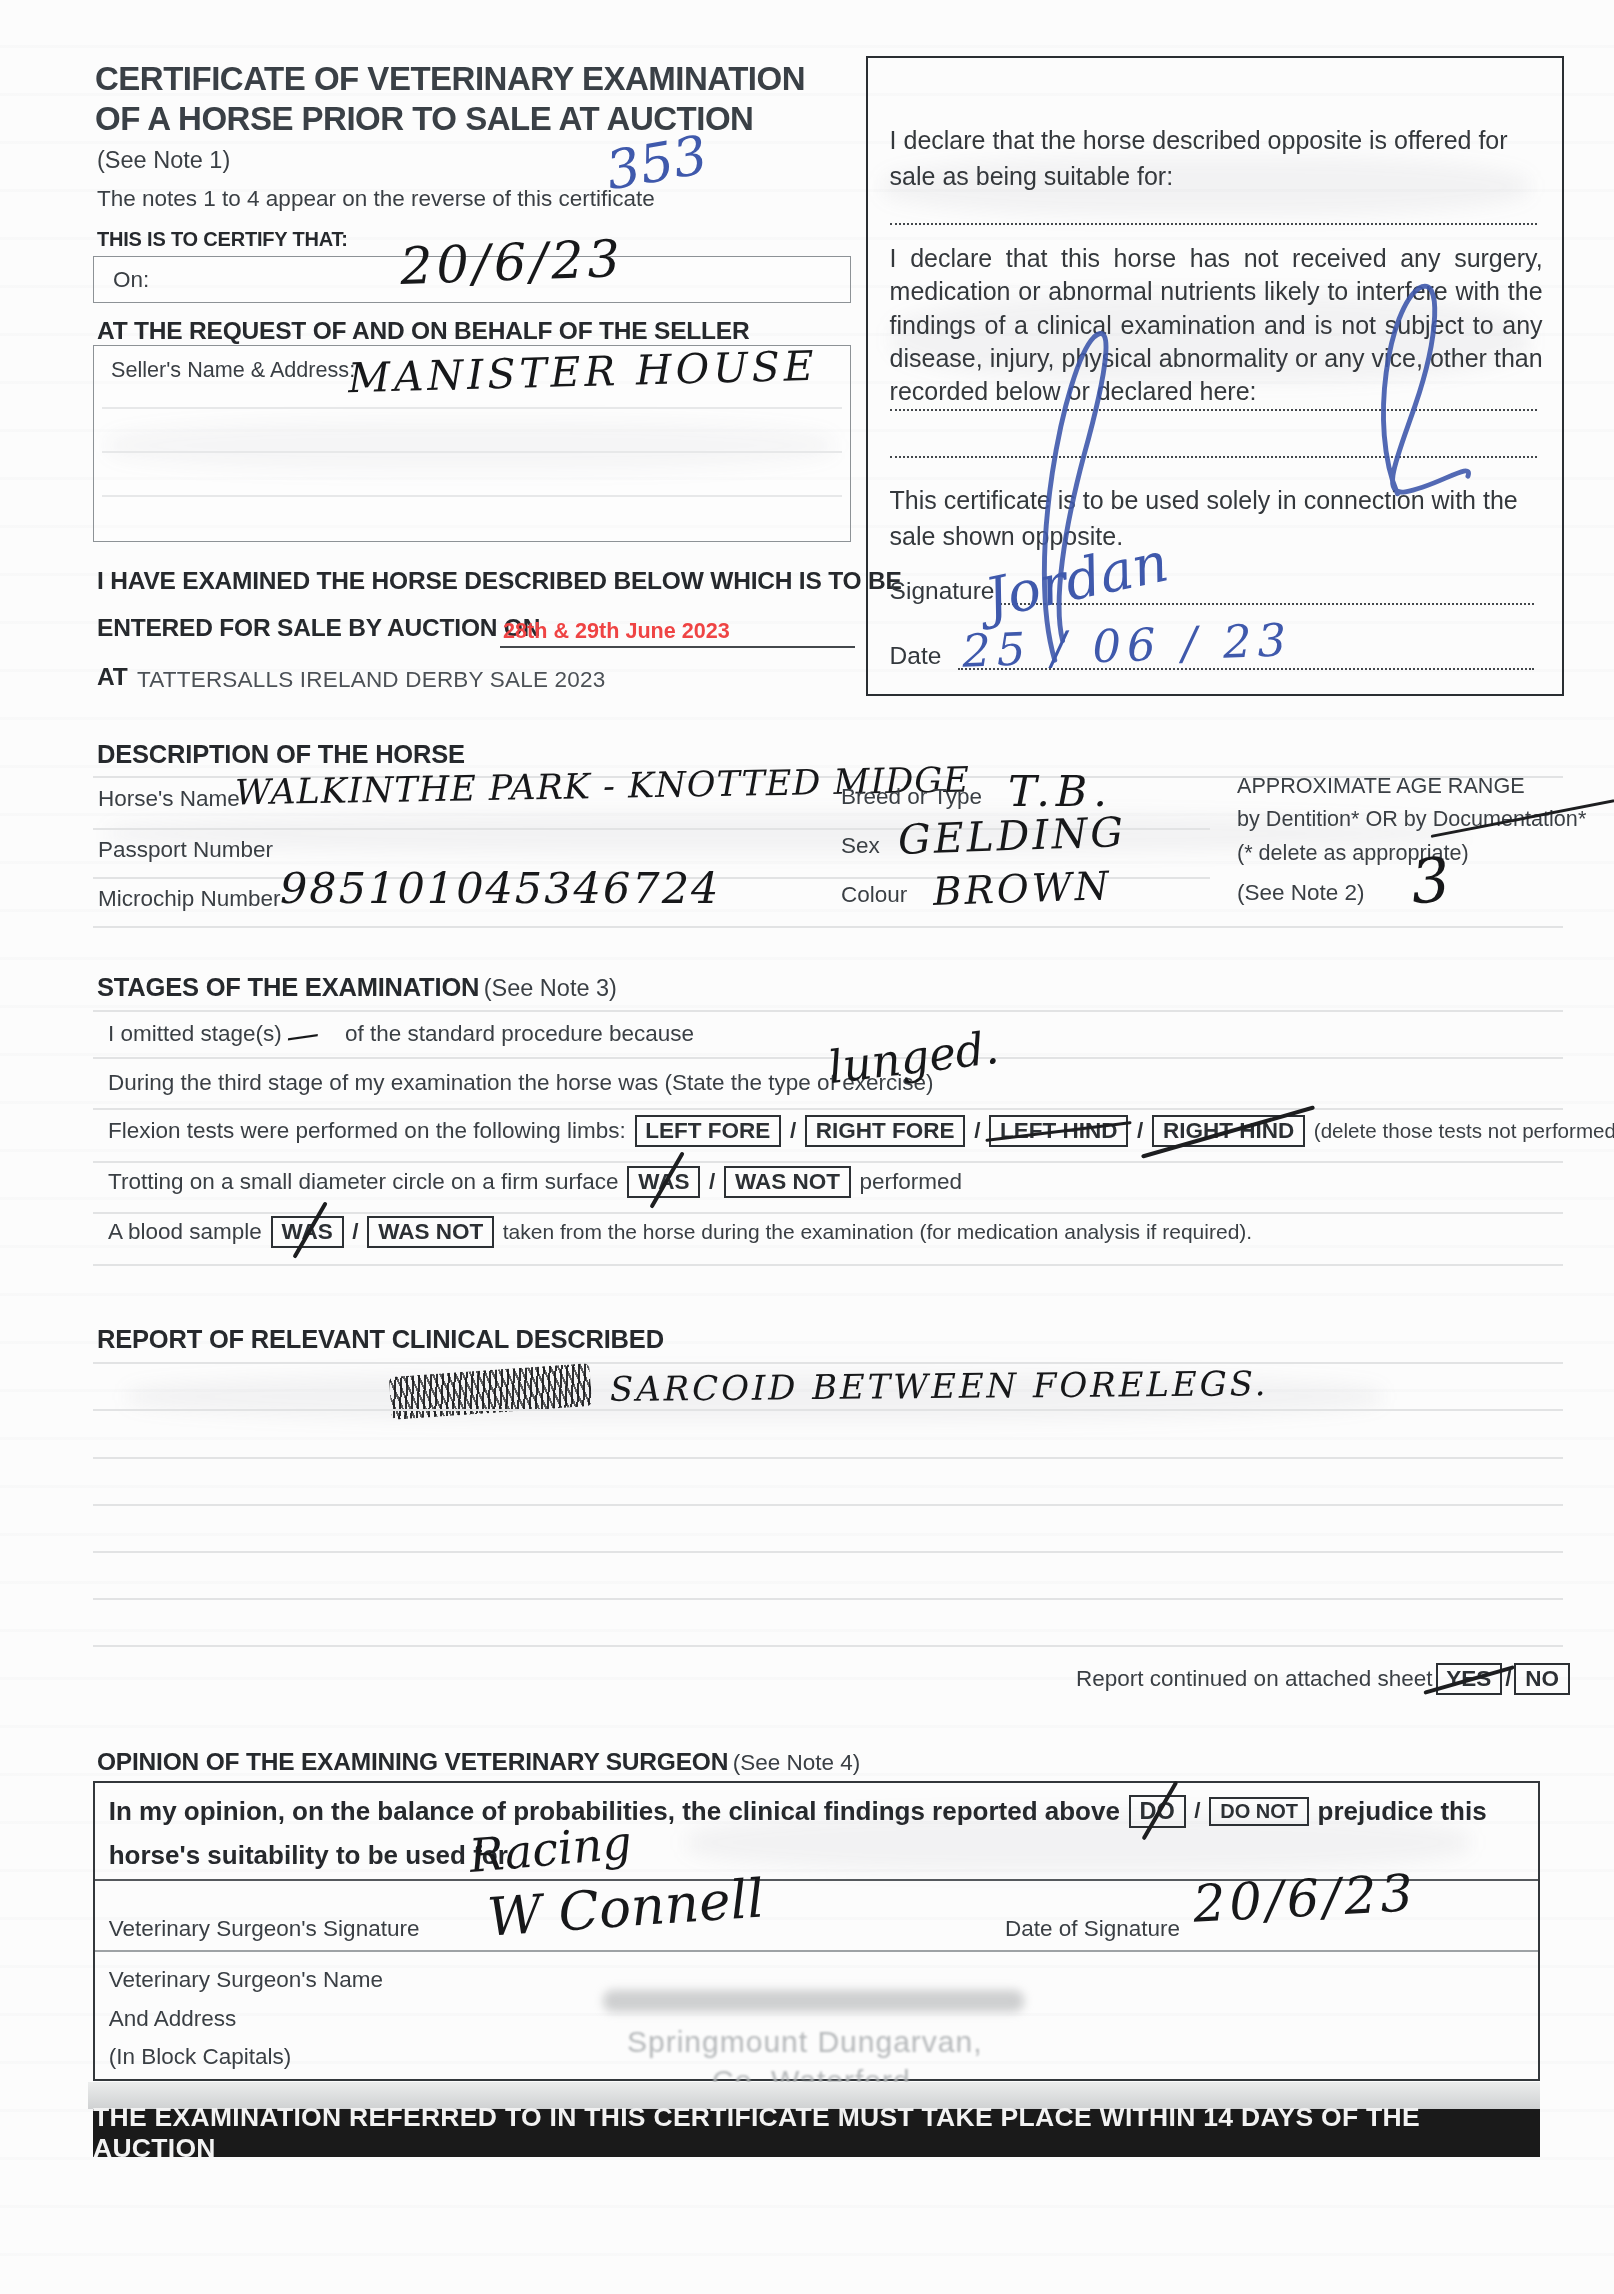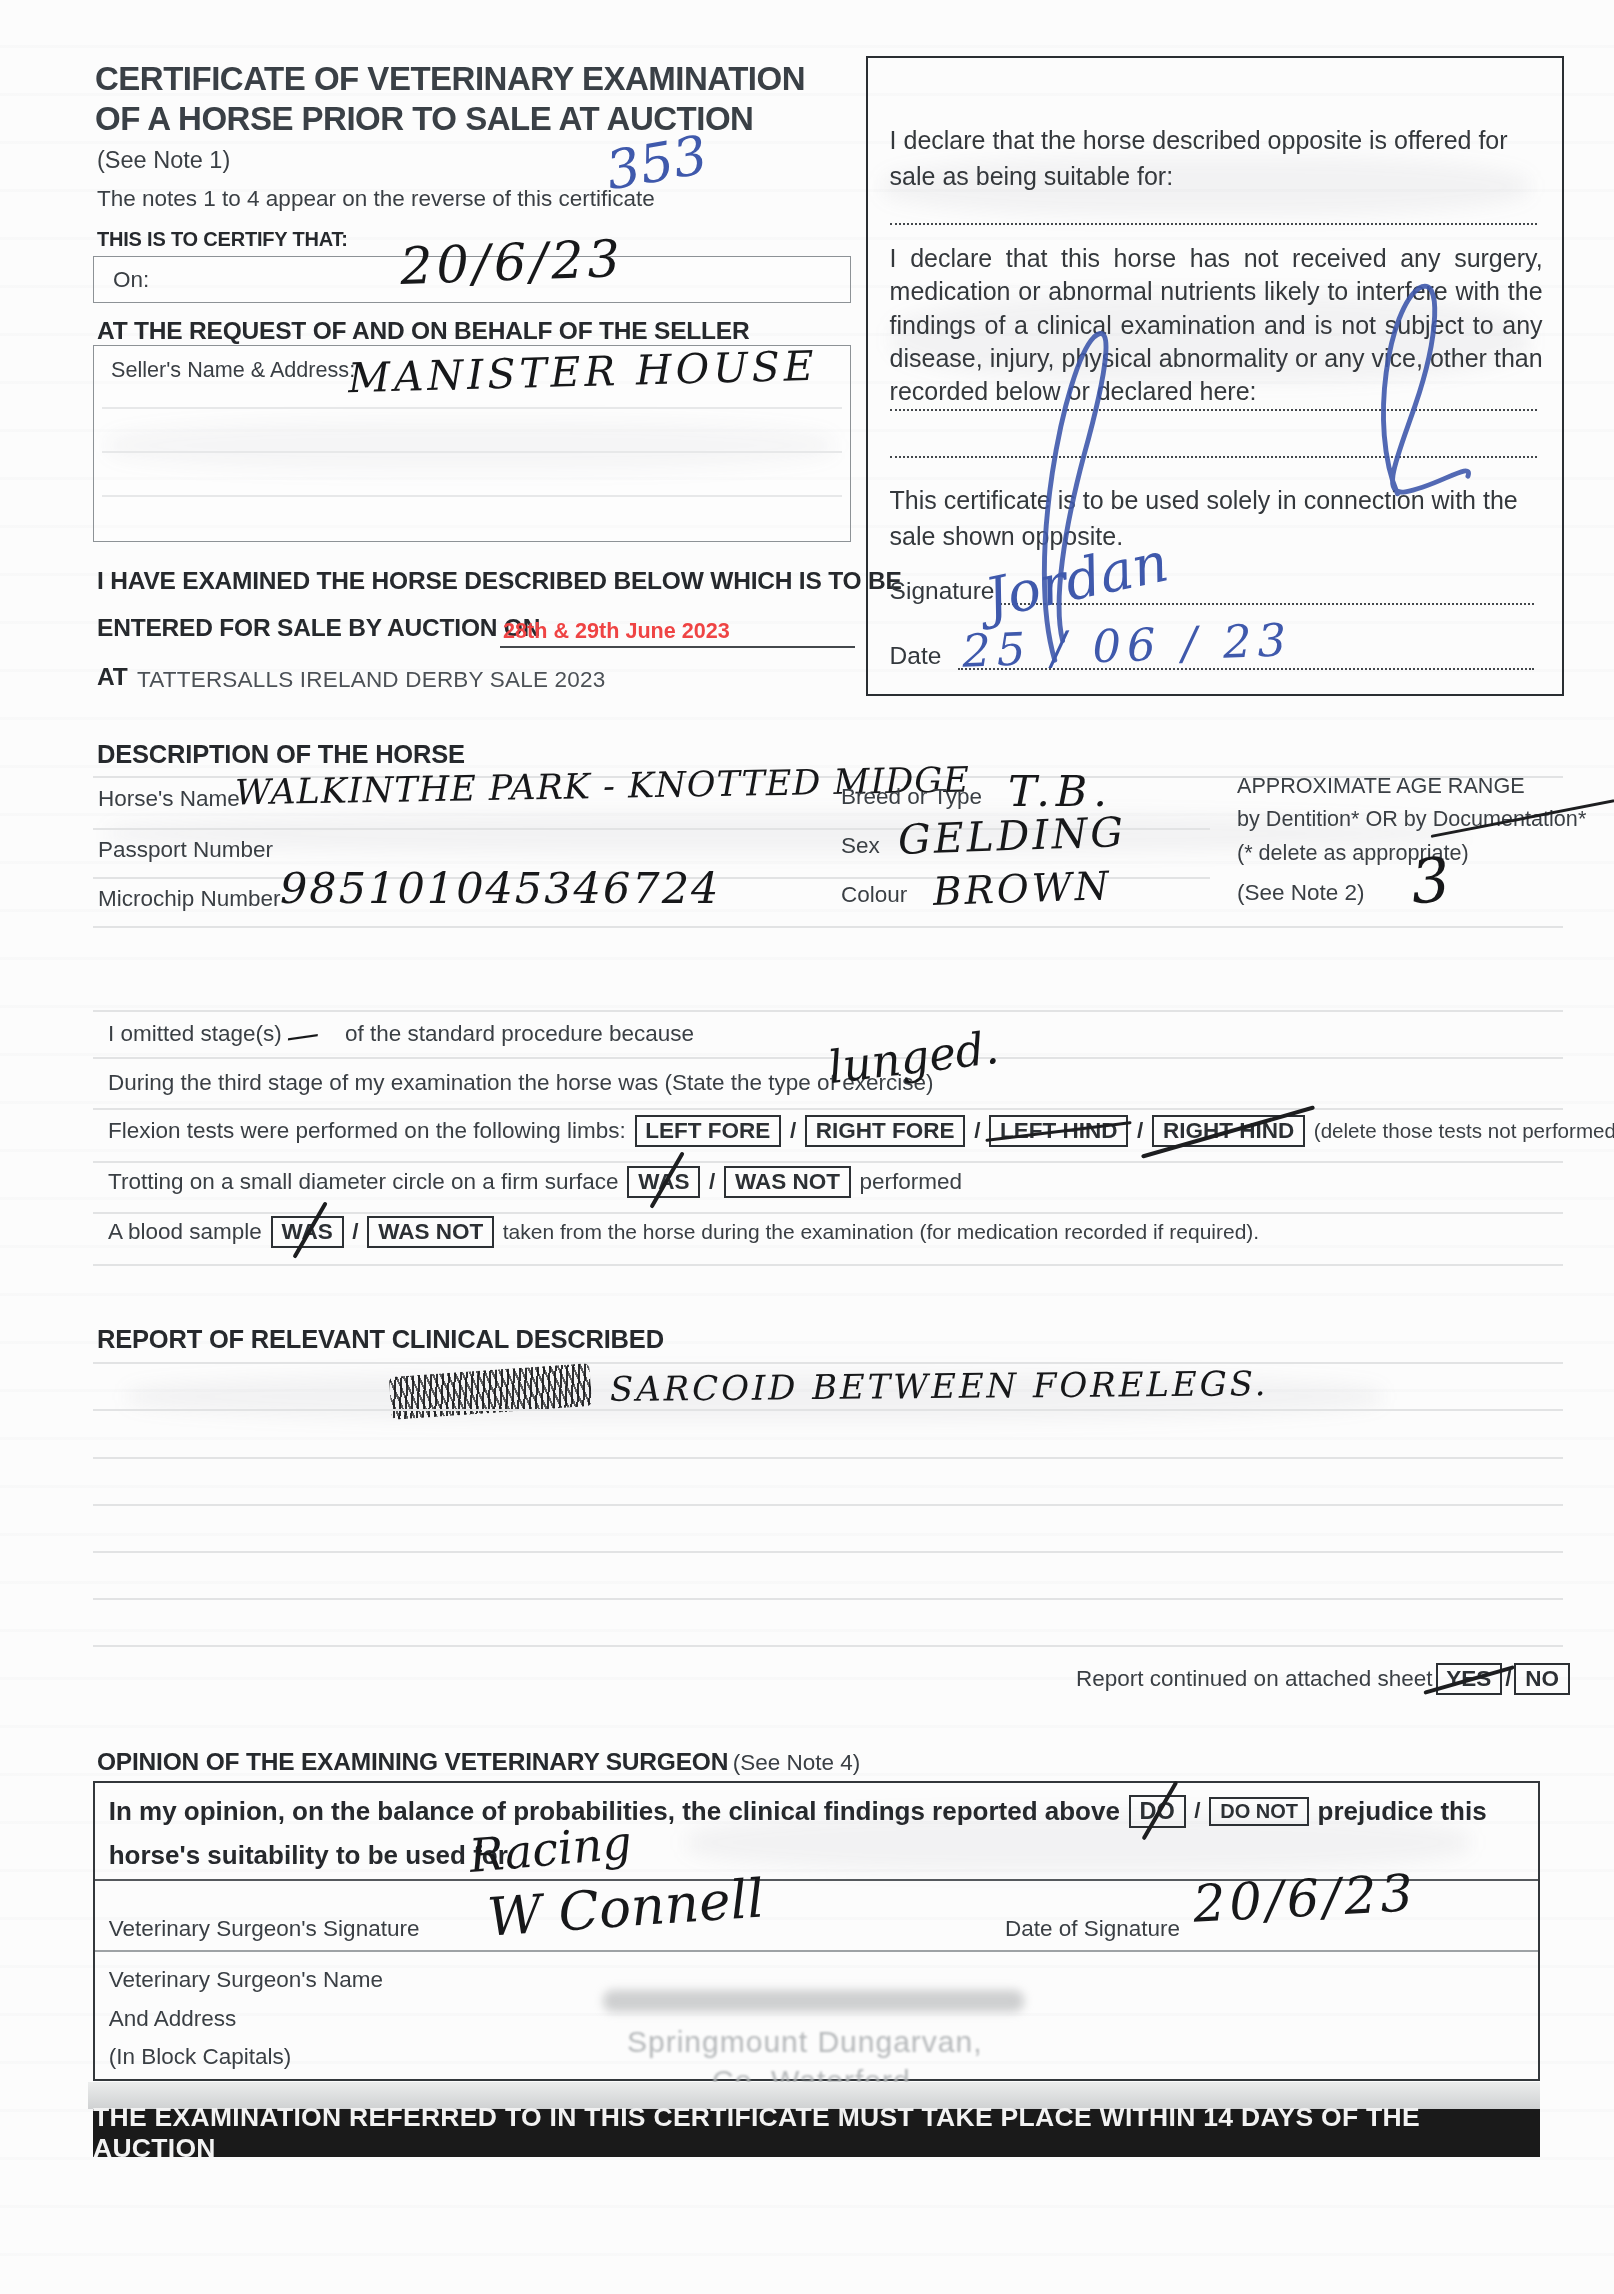--- a/index.html
+++ b/index.html
@@ -133,20 +133,24 @@
 
   <div class="rule" style="left:93px;top:877px;width:1117px;"></div>
   <div class="abs lb" style="left:98px;top:886px;">Microchip Number</div>
   <div class="abs hw" style="left:280px;top:863px;font-size:43px;letter-spacing:2px;">985101045346724</div>
   <div class="abs lb" style="left:841px;top:882px;">Colour</div>
   <div class="abs hw" style="left:933px;top:866px;font-size:39px;transform:rotate(-2deg);letter-spacing:2.9px;">BROWN</div>
   <div class="abs lb" style="left:1237px;top:880px;">(See Note 2)</div>
   <div class="abs hw" style="left:1411px;top:845px;font-size:61px;transform:rotate(-5deg);">3</div>
   <div class="rule" style="left:93px;top:926px;width:1470px;"></div>
 
+  <div class="abs" style="left:97px;top:973px;white-space:nowrap;">
+    <span class="hd">STAGES OF THE EXAMINATION</span>
+    <span class="lb" style="font-size:23.5px;">(See Note 3)</span>
+  </div>
   <div class="rule" style="left:93px;top:1010px;width:1470px;"></div>
 
   <div class="abs lb" style="left:108px;top:1021px;">I omitted stage(s)</div>
   <div class="abs hw" style="left:286px;top:1015px;font-size:33px;transform:rotate(-8deg);">—</div>
   <div class="abs lb" style="left:345px;top:1021px;">of the standard procedure because</div>
   <div class="rule" style="left:93px;top:1057px;width:1470px;"></div>
 
   <div class="abs lb" style="left:108px;top:1070px;">During the third stage of my examination the horse was (State the type of exercise)</div>
   <div class="abs hw" style="left:828px;top:1031px;font-size:45px;transform:rotate(-7deg);">lunged.</div>
   <div class="rule" style="left:93px;top:1108px;width:1470px;"></div>
@@ -171,21 +175,21 @@
     <span class="opt">WAS NOT</span>
     <span class="lb">performed</span>
   </div>
   <div class="rule" style="left:93px;top:1212px;width:1470px;"></div>
 
   <div class="row" style="left:108px;top:1216px;gap:8.8px;">
     <span class="lb">A blood sample</span>
     <span class="opt strike-steep">WAS</span>
     <span class="slash">/</span>
     <span class="opt">WAS NOT</span>
-    <span class="lb" style="font-size:21px;">taken from the horse during the examination (for medication recorded if required).</span>
+    <span class="lb" style="font-size:21px;">taken from the horse during the examination (for medication analysis if required).</span>
   </div>
   <div class="rule" style="left:93px;top:1264px;width:1470px;"></div>
 
   <div class="abs hd" style="left:97px;top:1325px;">REPORT OF RELEVANT CLINICAL DESCRIBED</div>
   <div class="rule" style="left:93px;top:1362px;width:1470px;"></div>
 
   <div class="scribble" style="left:390px;top:1370px;width:201px;height:43px;"></div>
   <div class="abs hw" style="left:610px;top:1366px;font-size:34px;letter-spacing:2.9px;transform:rotate(-0.5deg);">SARCOID BETWEEN FORELEGS.</div>
 
   <div class="rule" style="left:93px;top:1409px;width:1470px;"></div>

